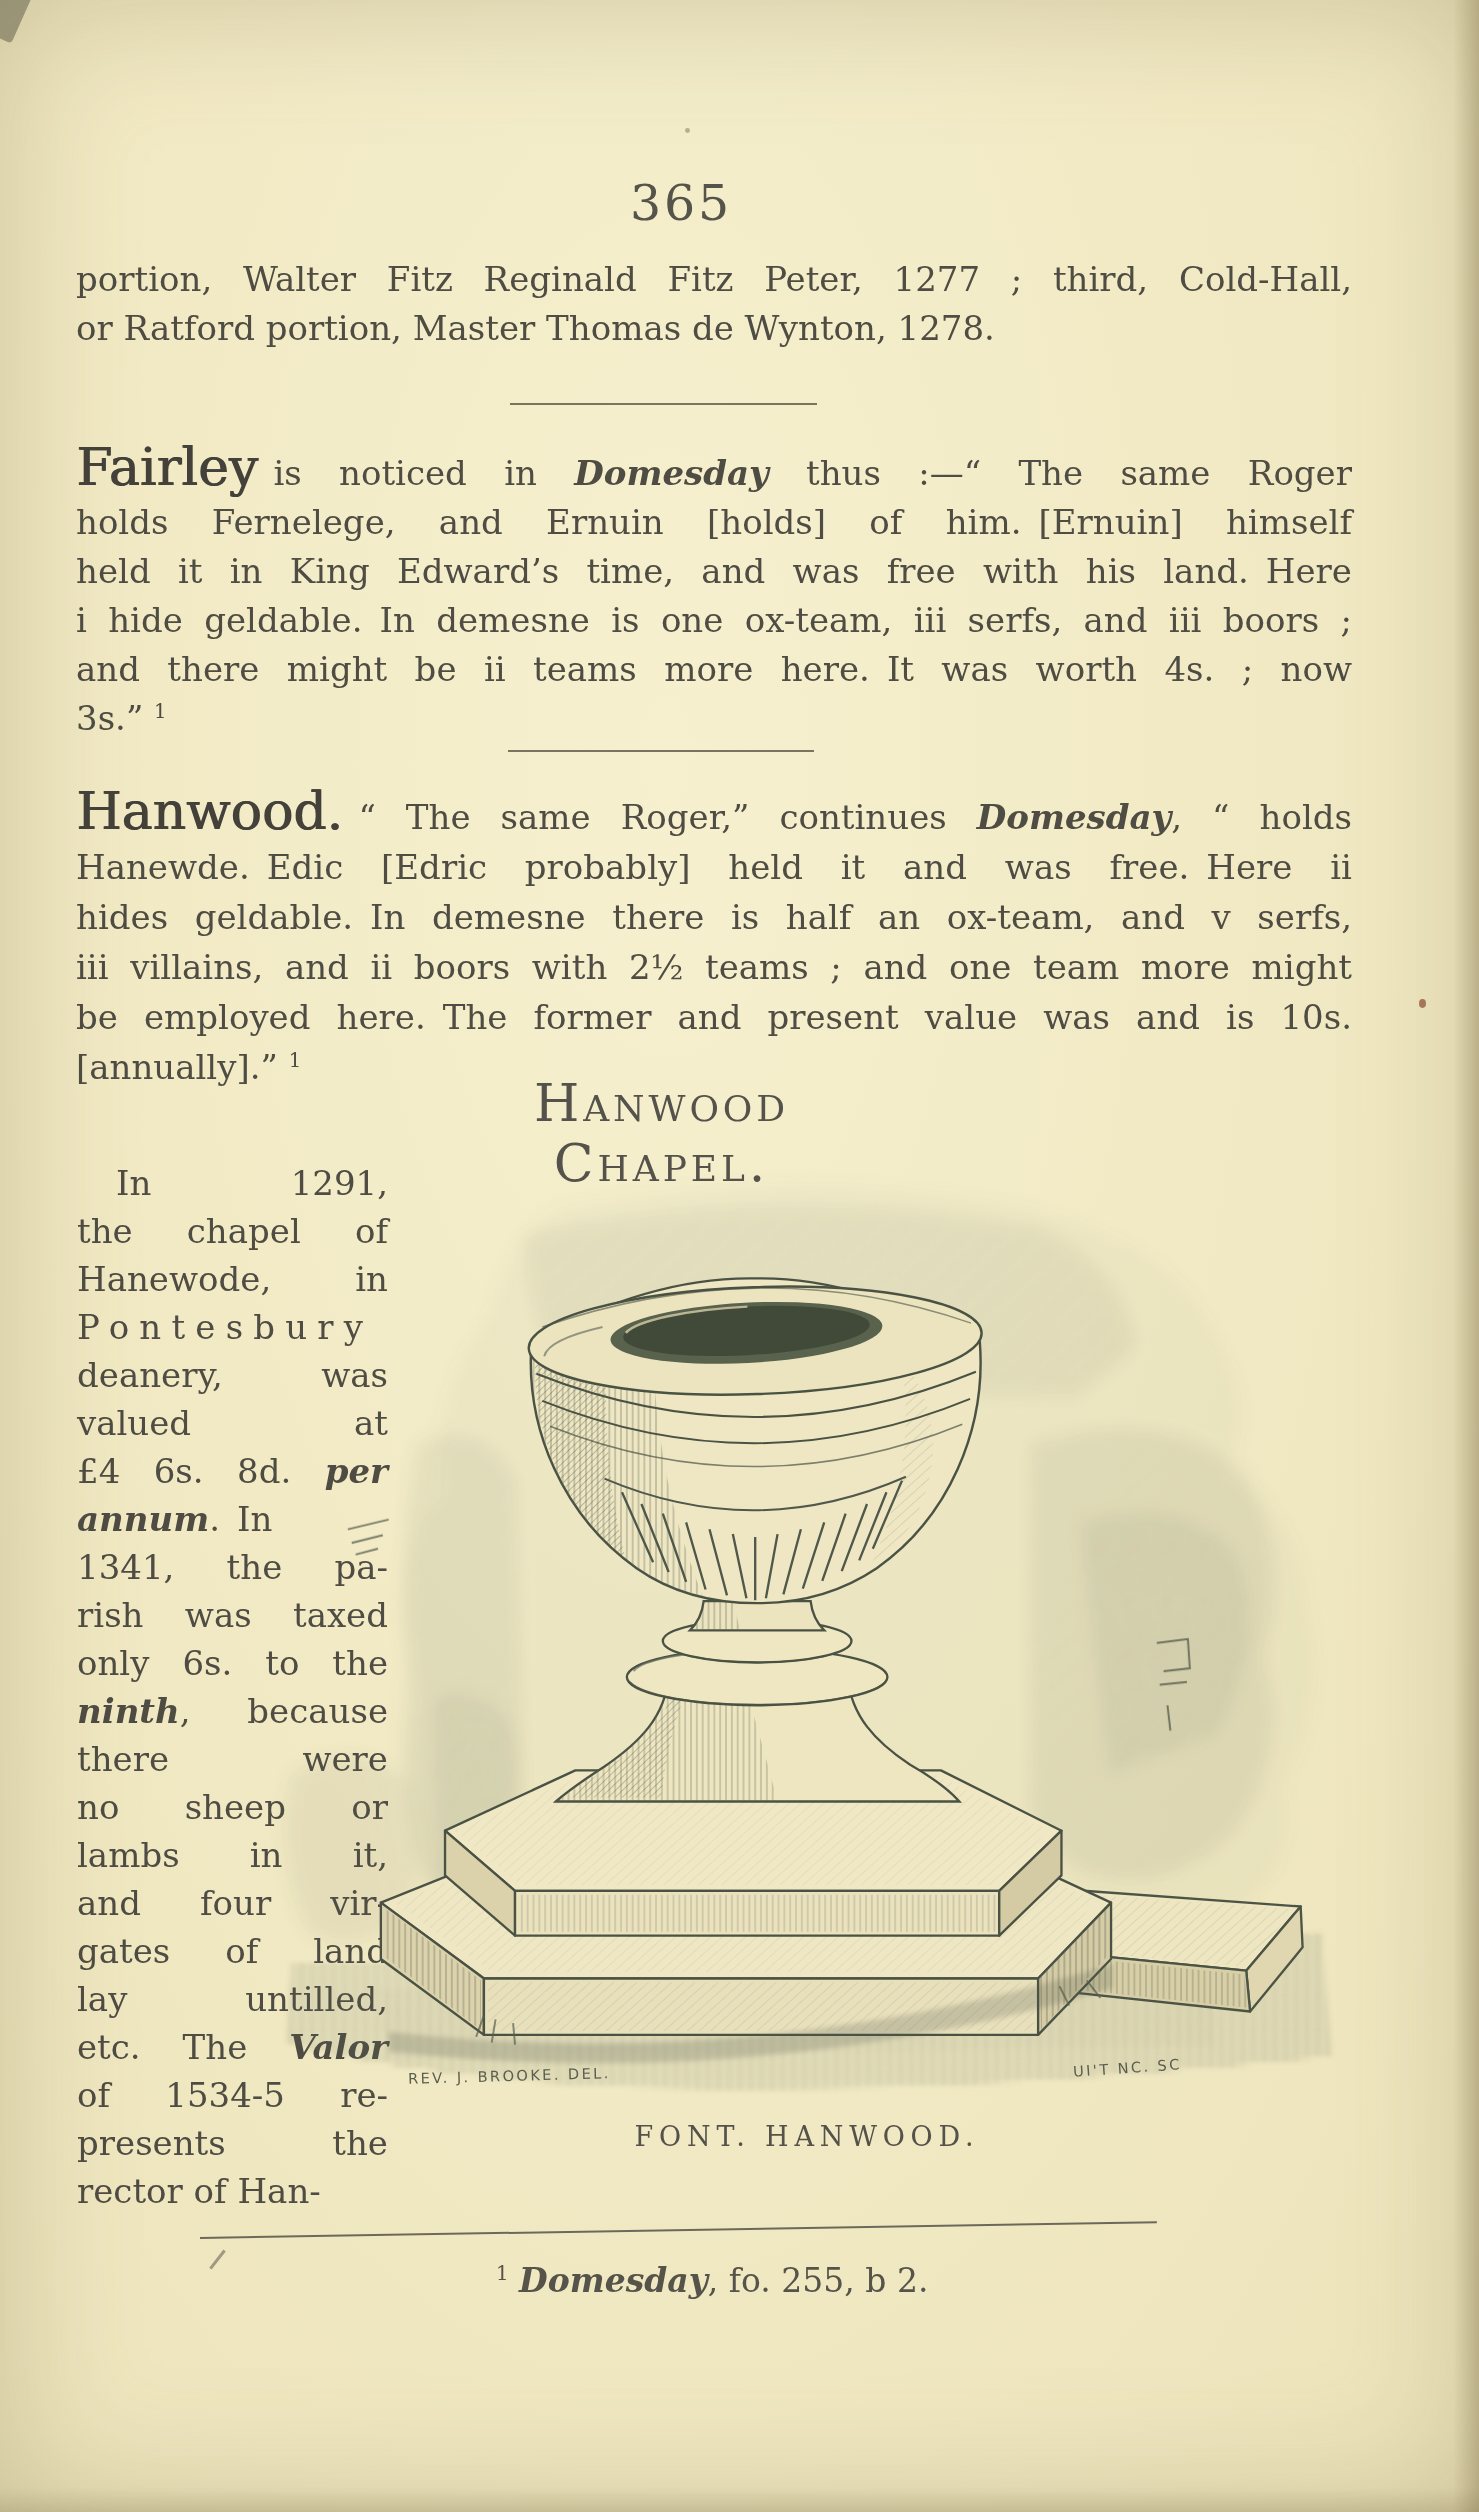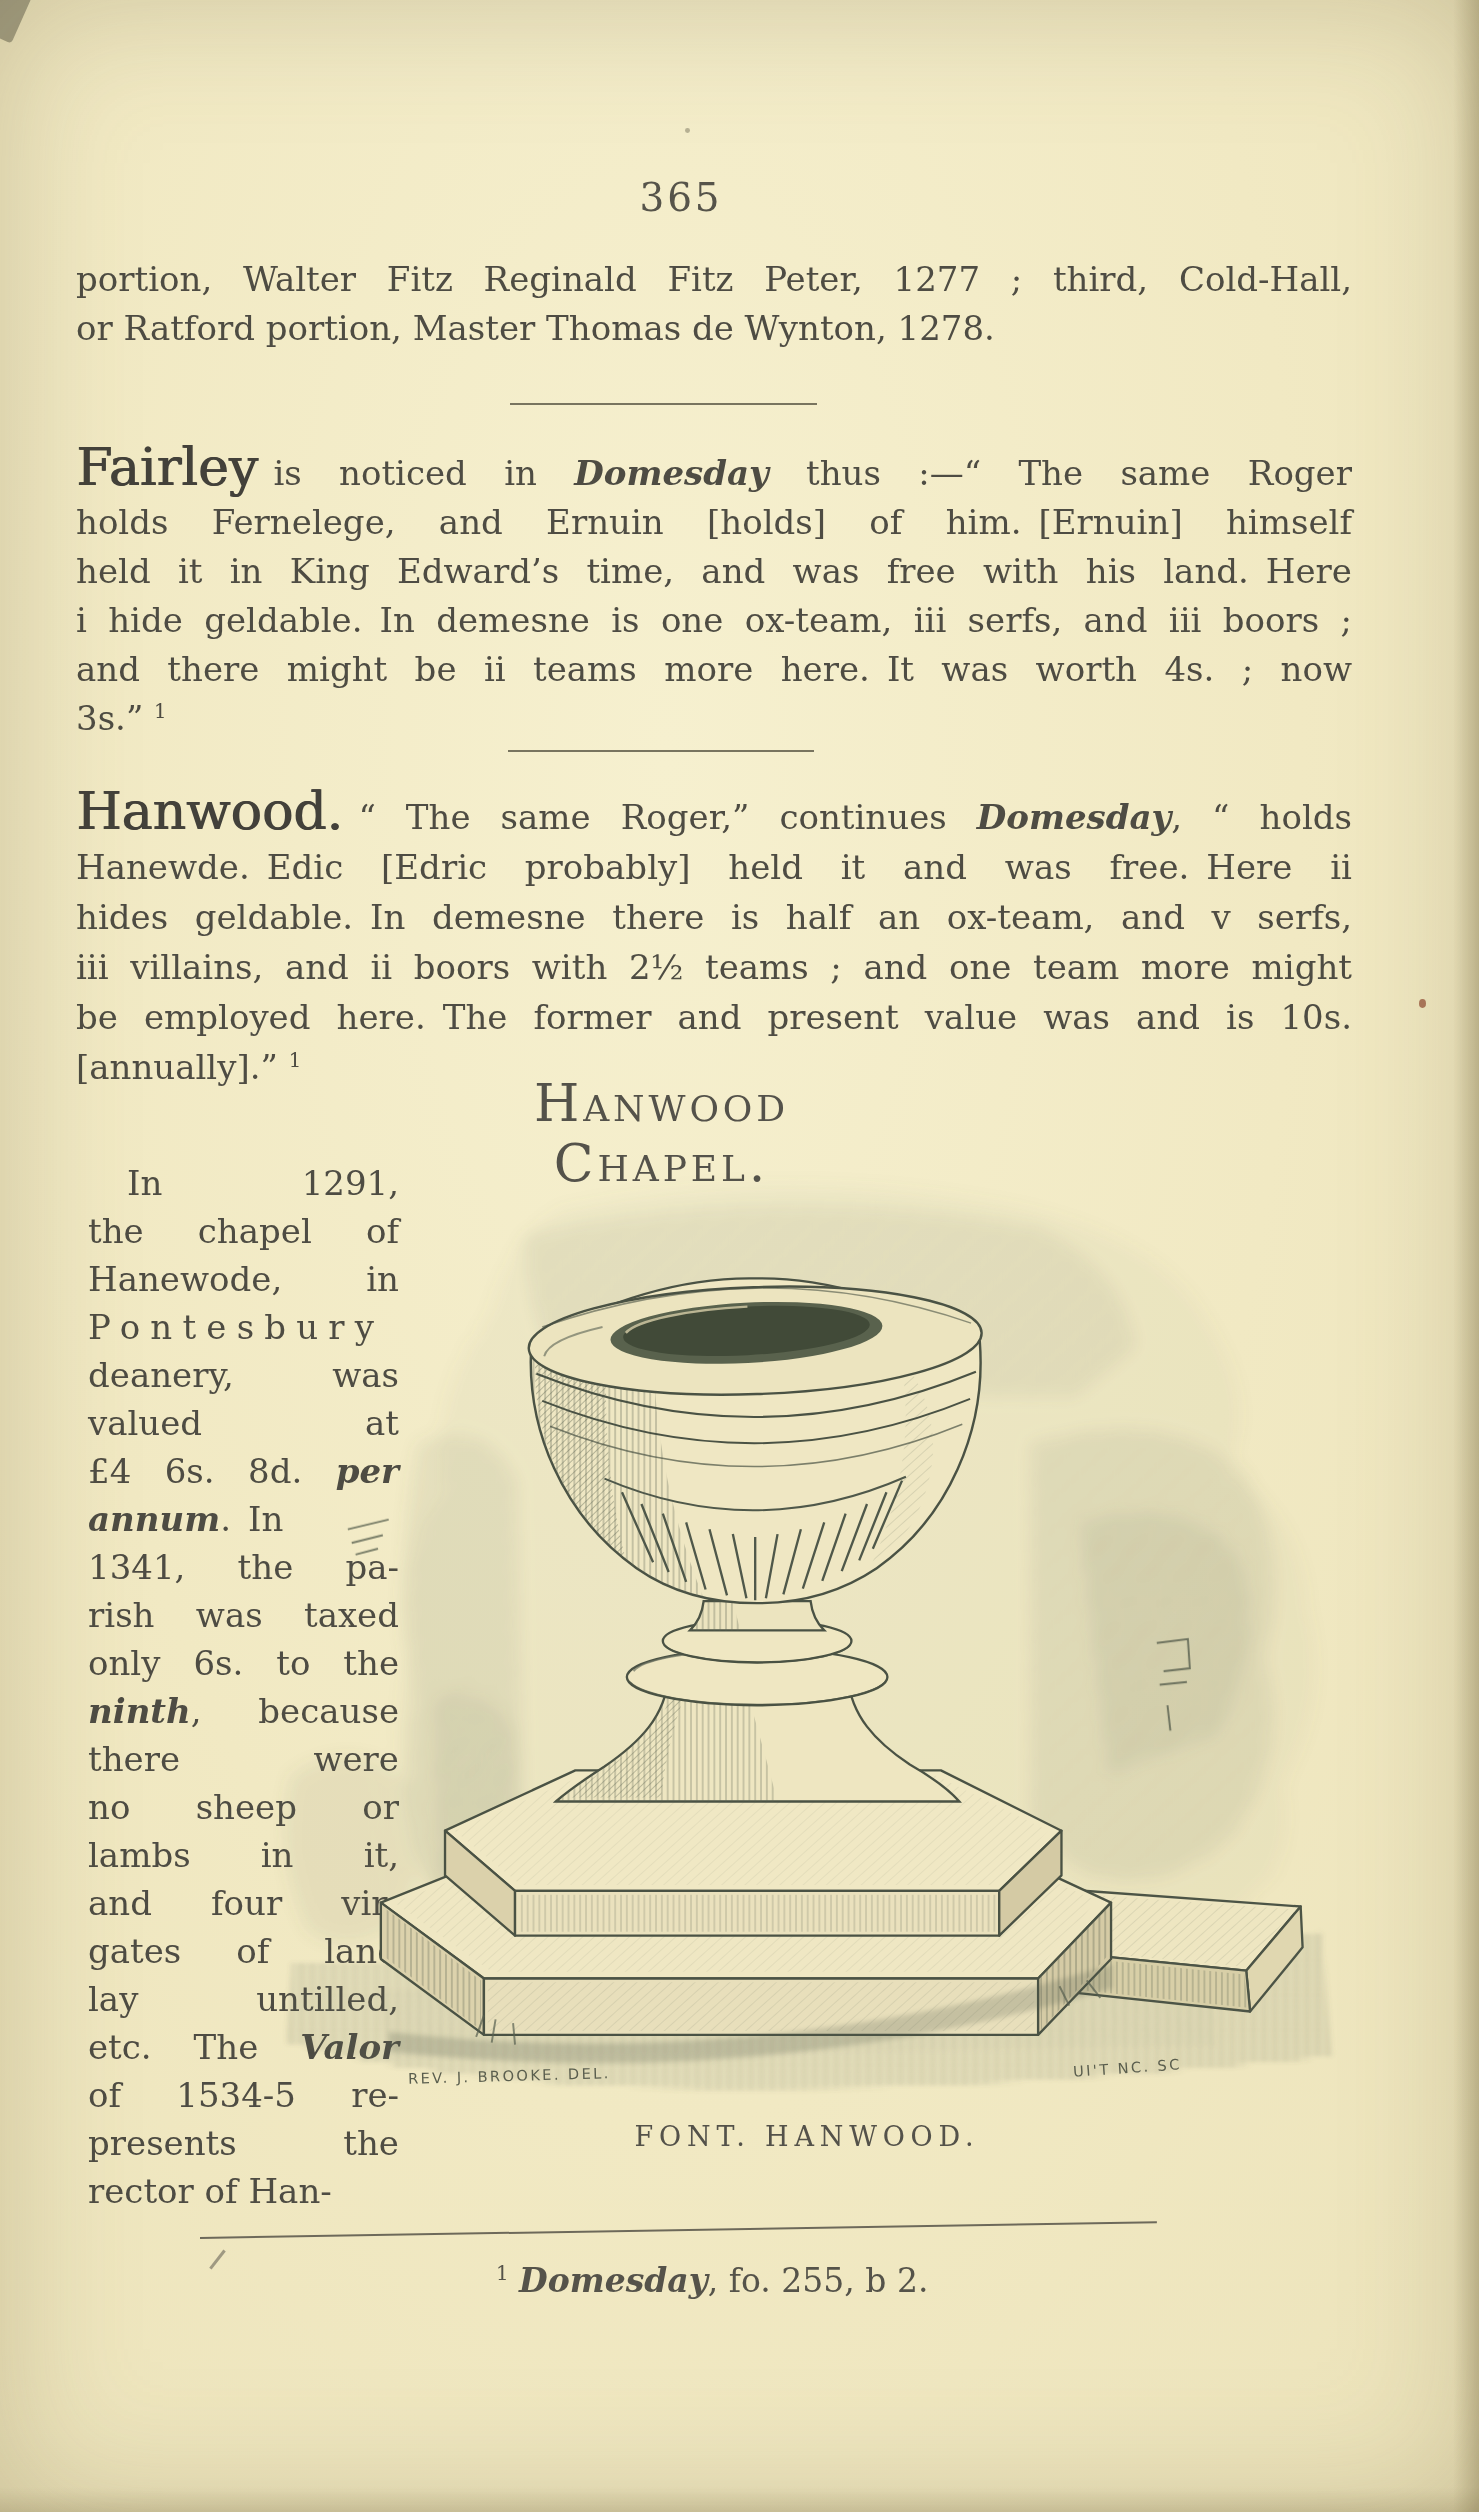--- a/index.html
+++ b/index.html
@@ -19,40 +19,40 @@
     box-shadow:inset 0 0 136px rgba(110,98,58,.28);
   }
   .edge-right{position:absolute;top:0;right:0;width:27px;height:100%;z-index:39;
     background:linear-gradient(to left, rgba(122,110,68,.35), rgba(122,110,68,0));}
   .edge-bottom{position:absolute;left:0;bottom:0;width:100%;height:25px;z-index:39;
     background:linear-gradient(to top, rgba(122,110,68,.22), rgba(122,110,68,0));}
   .corner-mark{position:absolute;left:-9.7px;top:-11.7px;width:33px;height:51px;z-index:41;
     background:#4e4b3a;opacity:.45;transform:rotate(24deg);border-radius:3.9px;}
 
   .pagenum{position:absolute;top:175px;left:535px;width:292px;text-align:center;
-    font-size:39px;letter-spacing:2.9px;color:#56544a;}
+    font-size:49px;letter-spacing:2.9px;color:#56544a;}
 
   .textblock{position:absolute;left:76px;width:1276px;font-size:34px;line-height:49px;
     color:#4e4c43;}
   .line{text-align:justify;text-align-last:justify;white-space:normal;}
   .line.last{text-align:left;text-align-last:left;}
   .line sup{font-size:.58em;line-height:0;}
   .blackletter{font-weight:normal;font-size:52px;letter-spacing:0px;color:#43413a;
     margin-right:15.6px;text-shadow:1px 0 0 #43413a;}
 
   .rule{position:absolute;height:1.9px;background:#78745f;z-index:5;}
   #rule1{left:510px;top:403px;width:307px;}
   #rule2{left:508px;top:750px;width:306px;}
   #rule3{left:200px;top:2237px;width:957px;transform:rotate(-0.95deg);
     transform-origin:left center;background:#6d695a;}
 
   .chapel-heading{position:absolute;top:1073px;left:467px;width:389px;text-align:center;
     font-variant:small-caps;font-size:52px;letter-spacing:3.9px;color:#54524a;}
 
-  .leftcol{position:absolute;left:88px;top:1159px;width:311px;font-size:34px;
+  .leftcol{position:absolute;left:77px;top:1159px;width:311px;font-size:34px;
     line-height:48px;color:#4e4c43;}
   .leftcol .line{text-align:justify;text-align-last:justify;}
   .leftcol .indent{padding-left:39px;}
   .leftcol .ls-wide{letter-spacing:.30em;text-align-last:left;}
   .leftcol .line.last{text-align-last:left;}
 
   .illustration{position:absolute;left:233px;top:1152px;width:1128px;height:948px;z-index:2;}
   .credit{position:absolute;font-size:14.6px;letter-spacing:2.4px;color:#5a5e4e;z-index:6;
     font-family:"DejaVu Sans","Liberation Sans",sans-serif;}
   #credit-left{left:408px;top:2067px;transform:rotate(-1.6deg);}

